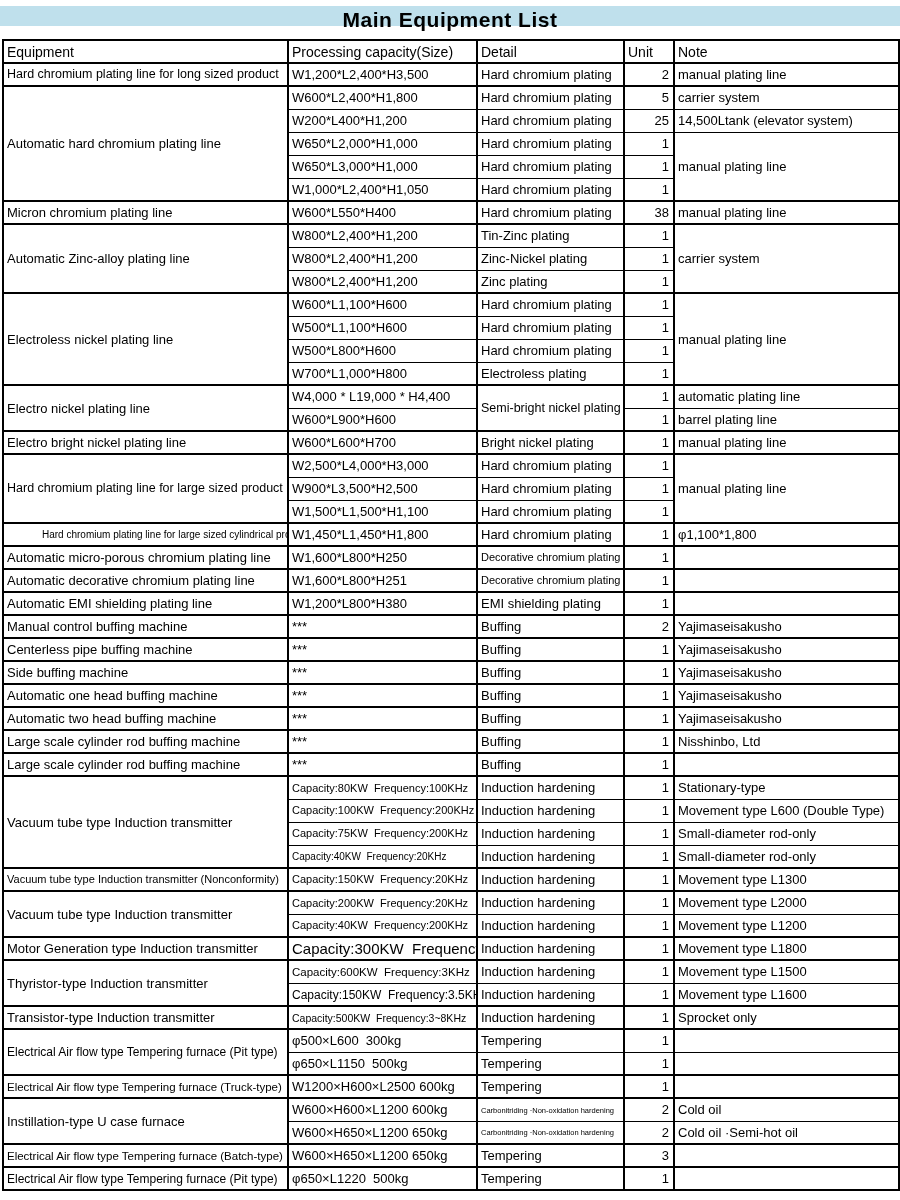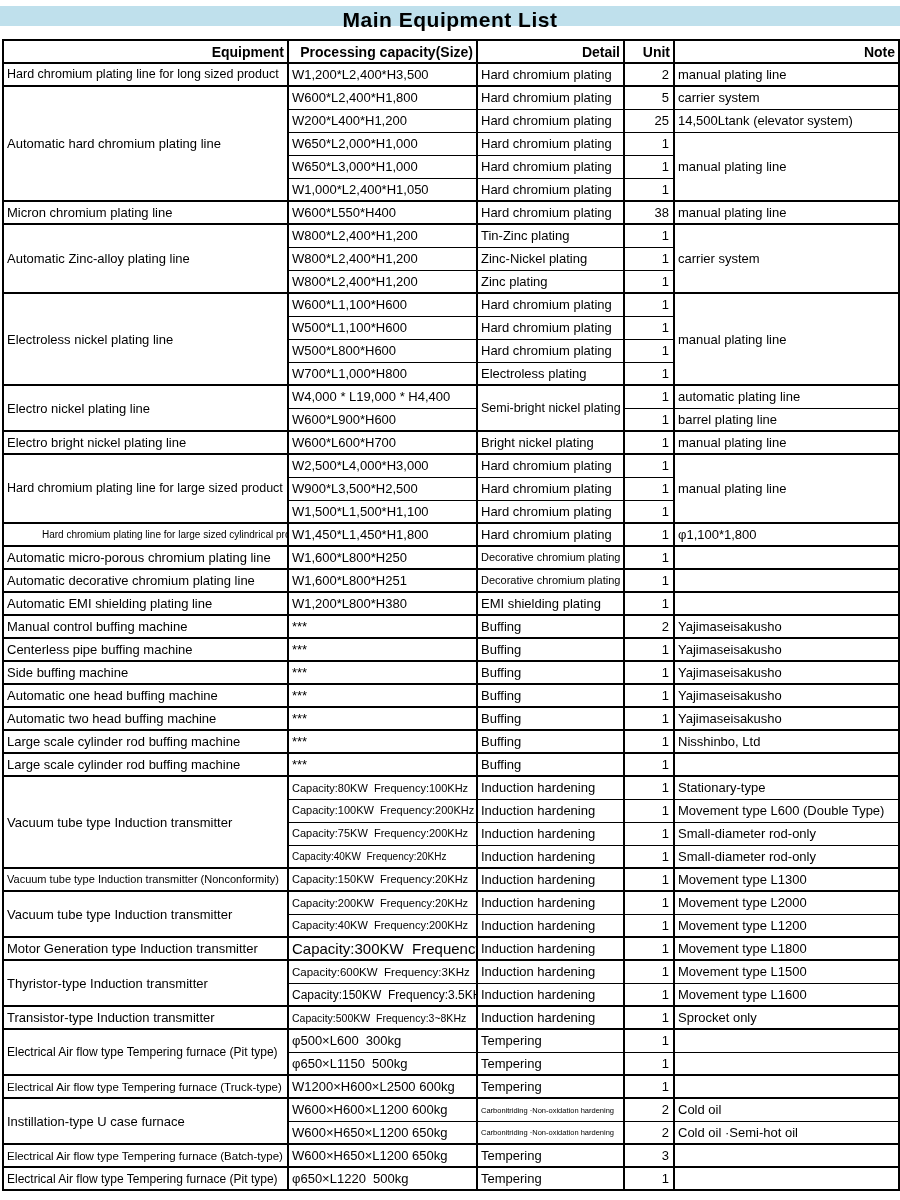--- a/index.html
+++ b/index.html
@@ -39,22 +39,22 @@
     border-top: 1px solid #000;
     padding: 0 3px;
     overflow: hidden;
     vertical-align: middle;
     font-size: 13px;
     line-height: 1.05;
   }
   thead th {
     border-top: 2px solid #000;
     border-bottom: 2px solid #000;
-    text-align: right;
-    font-weight: bold;
+    text-align: left;
+    font-weight: normal;
     font-size: 14px;
     border-radius: 8px;
   }
   tr.group-start td { border-top: 2px solid #000; }
   td.c-unit { text-align: right; padding-right: 4px; }
   .fit {
     display: inline-block;
     white-space: pre;
     vertical-align: middle;
   }

